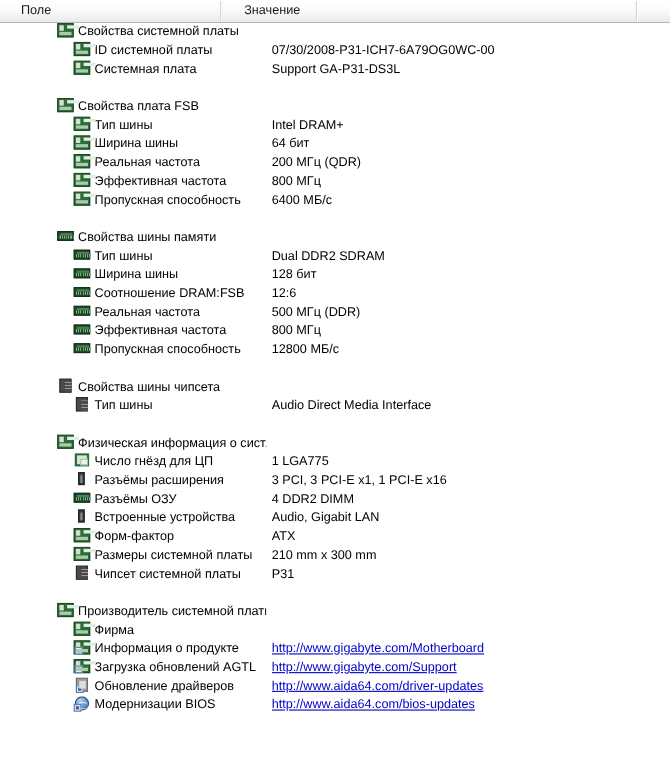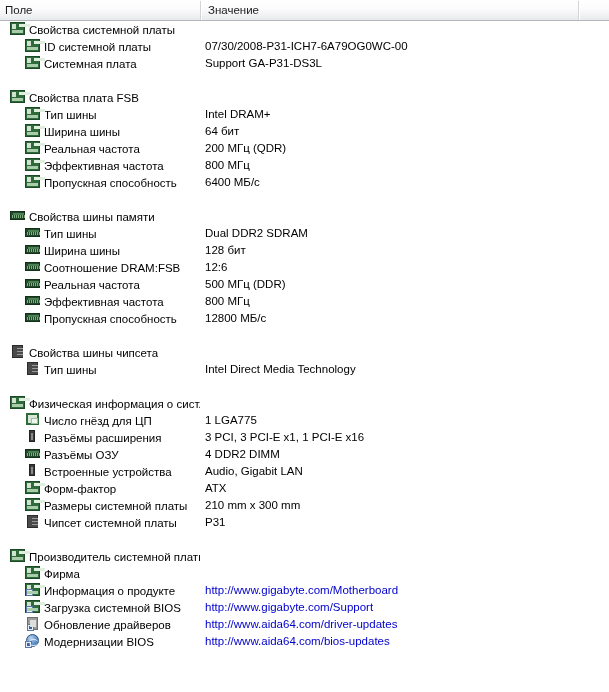--- a/index.html
+++ b/index.html
@@ -27,35 +27,37 @@
   }
   .hdr-cell {
     position: absolute;
     top: 0;
     height: 20px;
     line-height: 20px;
     font-size: 11.5px;
     color: #1a1a1a;
     white-space: nowrap;
     overflow: hidden;
+    margin-left: 14px;
   }
   .hdr-sep {
     position: absolute;
     top: 1px;
     width: 1px;
     height: 19px;
     background: #d2d4d8;
     border-right: 1px solid #ffffff;
   }
 
   
   .grid-body {
     position: relative;
     height: 671px;
     background: #ffffff;
+    padding-left: 42px;
   }
   .row {
     position: relative;
     height: 17px;
     line-height: 17px;
     white-space: nowrap;
   }
   .row.spacer { height: 17px; }
 
   .cell-field {
@@ -81,20 +83,21 @@
   .label {
     font-size: 11.5px;
     color: #000000;
     vertical-align: middle;
   }
   .row.group .cell-field { padding-left: 10px; box-sizing: border-box; }
   .row.child .cell-field { padding-left: 25px; box-sizing: border-box; }
 
   a.link {
     color: #0000cc;
+    text-decoration: underline;
     cursor: pointer;
   }
 
   
   .ico {
     display: inline-block;
     width: 16px;
     height: 14px;
     vertical-align: -3px;
     margin-right: 3px;
@@ -366,21 +369,21 @@
       <div class="cell-field"><span class="ico"><span class="ico-ram" style="position: absolute; left: 0px; top: 0px;"></span></span><span class="label">Пропускная способность</span></div>
       <div class="cell-value"><span>12800 МБ/с</span></div>
     </div>
     <div class="row spacer"></div>
     <div class="row group">
       <div class="cell-field"><span class="ico"><span class="ico-chip" style="position: absolute; left: 0px; top: 0px;"></span></span><span class="label">Свойства шины чипсета</span></div>
       <div class="cell-value"><span></span></div>
     </div>
     <div class="row child">
       <div class="cell-field"><span class="ico"><span class="ico-chip" style="position: absolute; left: 0px; top: 0px;"></span></span><span class="label">Тип шины</span></div>
-      <div class="cell-value"><span>Intel Direct Media Technology</span></div>
+      <div class="cell-value"><span>Audio Direct Media Interface</span></div>
     </div>
     <div class="row spacer"></div>
     <div class="row group">
       <div class="cell-field"><span class="ico"><span class="ico-mb" style="position: absolute; left: 0px; top: 0px;"></span></span><span class="label">Физическая информация о сист...</span></div>
       <div class="cell-value"><span></span></div>
     </div>
     <div class="row child">
       <div class="cell-field"><span class="ico"><span class="ico-cpu" style="position: absolute; left: 0px; top: 0px;"></span></span><span class="label">Число гнёзд для ЦП</span></div>
       <div class="cell-value"><span>1 LGA775</span></div>
     </div>
@@ -418,21 +421,21 @@
     </div>
     <div class="row child">
       <div class="cell-field"><span class="ico"><span class="ico-mb ico-mb-link" style="position: absolute; left: 0px; top: 0px;">
             <span class="badge"></span>
           </span></span><span class="label">Информация о продукте</span></div>
       <div class="cell-value"><a class="link">http://www.gigabyte.com/Motherboard</a></div>
     </div>
     <div class="row child">
       <div class="cell-field"><span class="ico"><span class="ico-mb ico-mb-link" style="position: absolute; left: 0px; top: 0px;">
             <span class="badge"></span>
-          </span></span><span class="label">Загрузка системной BIOS</span></div>
+          </span></span><span class="label">Загрузка обновлений AGTL</span></div>
       <div class="cell-value"><a class="link">http://www.gigabyte.com/Support</a></div>
     </div>
     <div class="row child">
       <div class="cell-field"><span class="ico"><span class="ico-doc" style="position: absolute; left: 0px; top: 0px;">
             <span class="badge"></span>
           </span></span><span class="label">Обновление драйверов</span></div>
       <div class="cell-value"><a class="link">http://www.aida64.com/driver-updates</a></div>
     </div>
     <div class="row child">
       <div class="cell-field"><span class="ico"><span class="ico-globe" style="position: absolute; left: 0px; top: 0px;">

